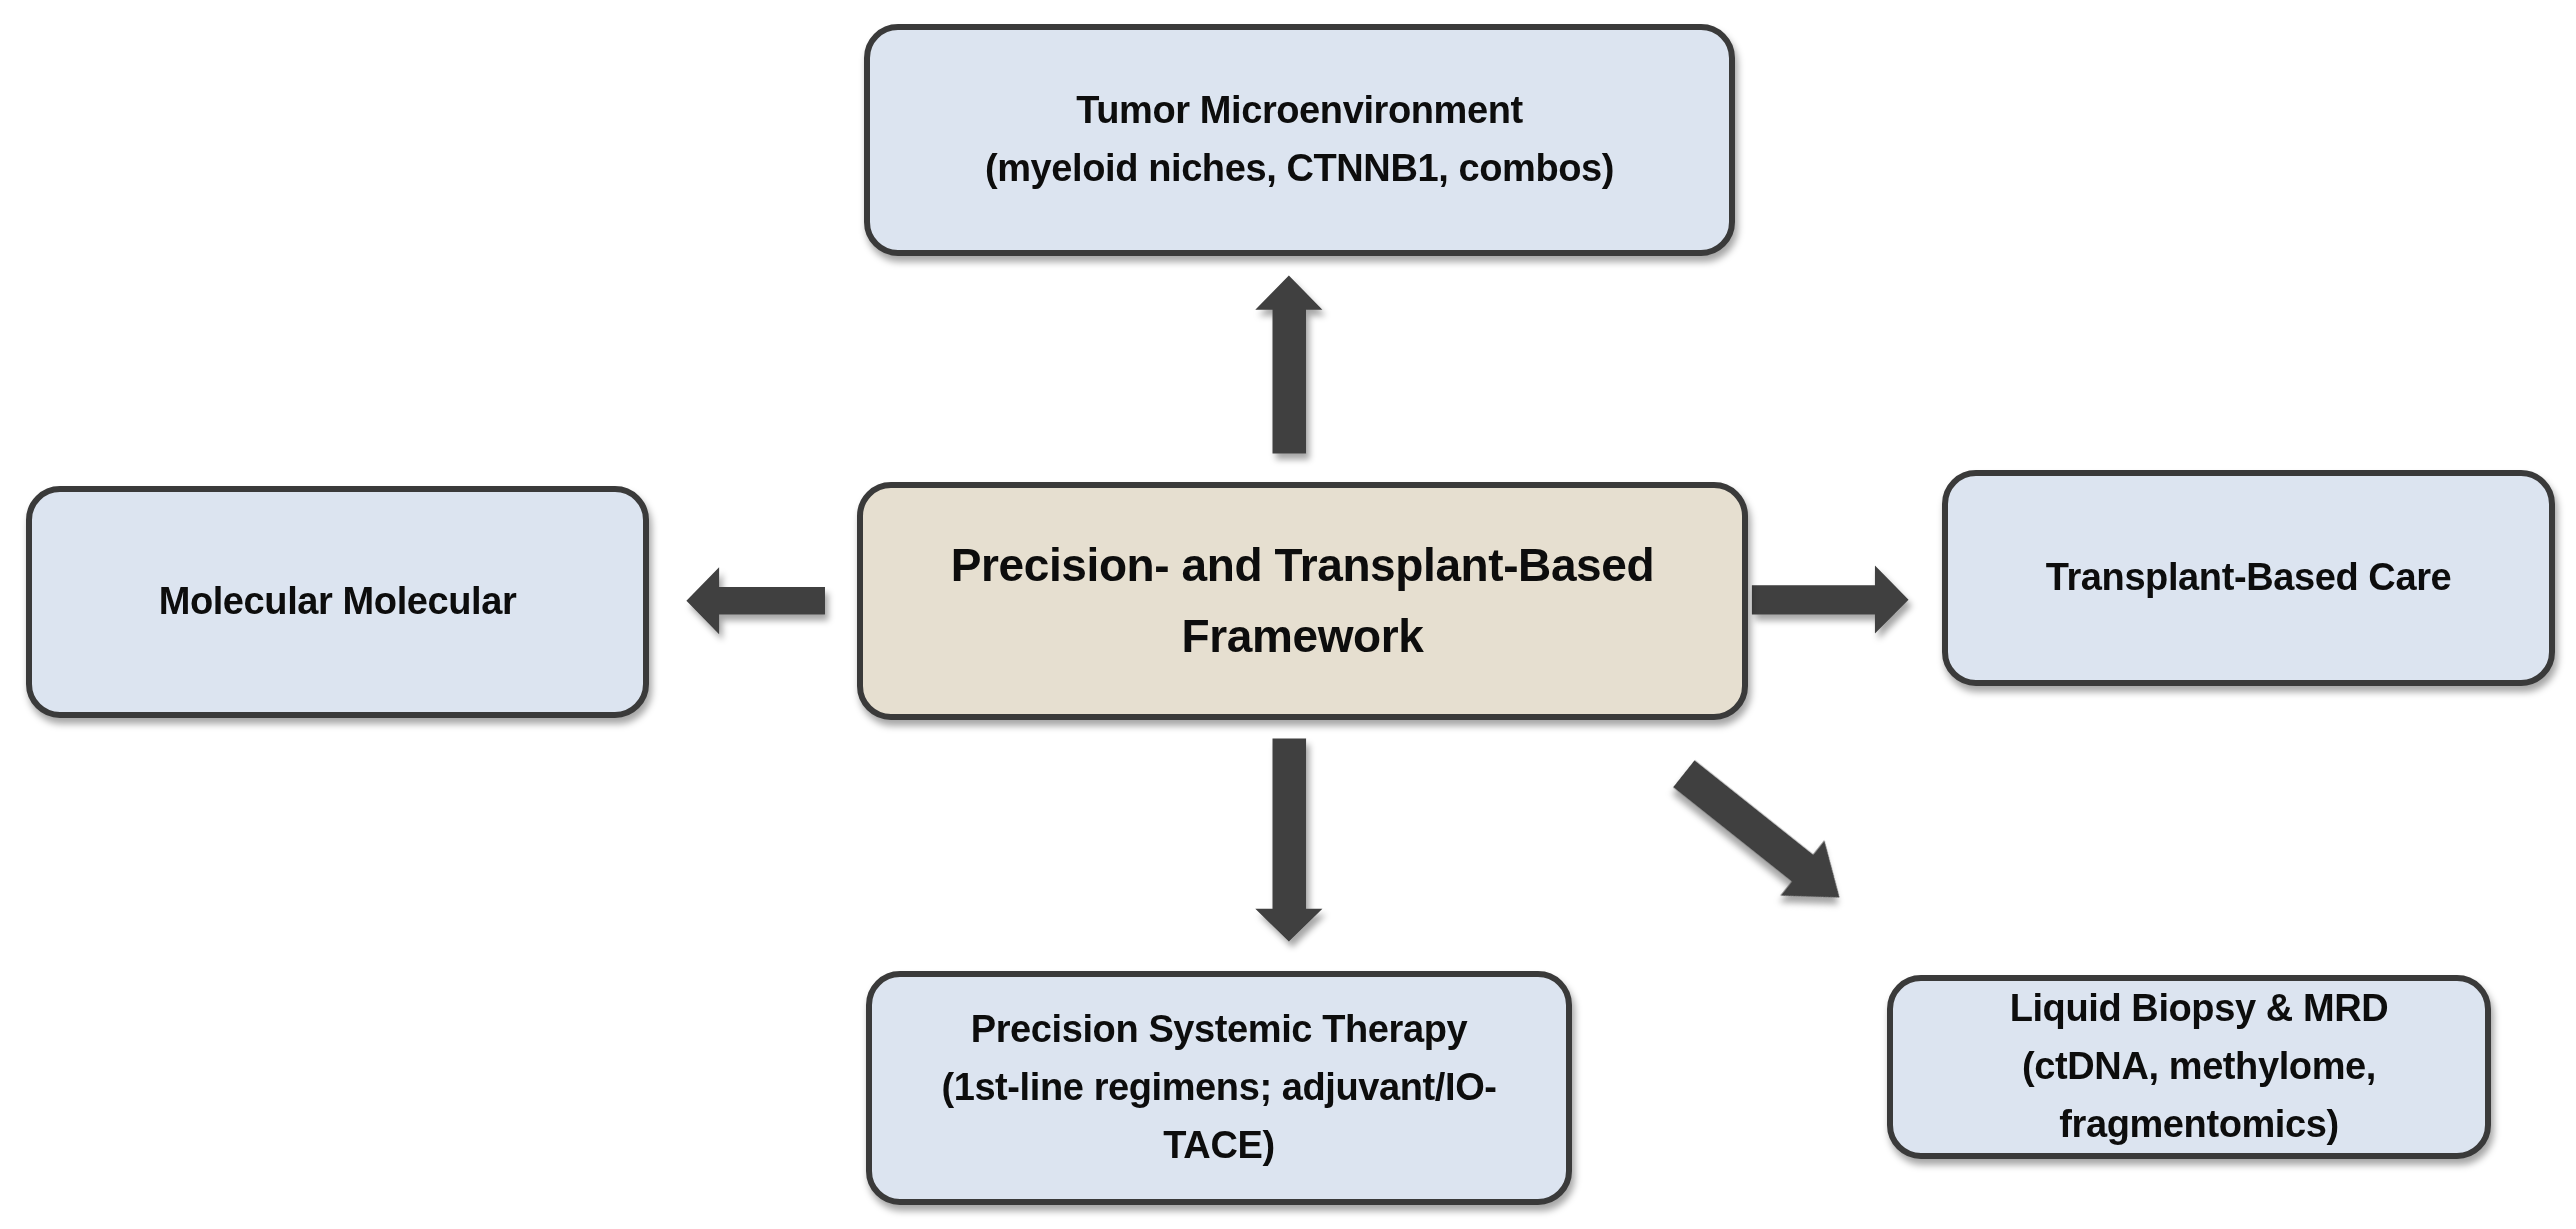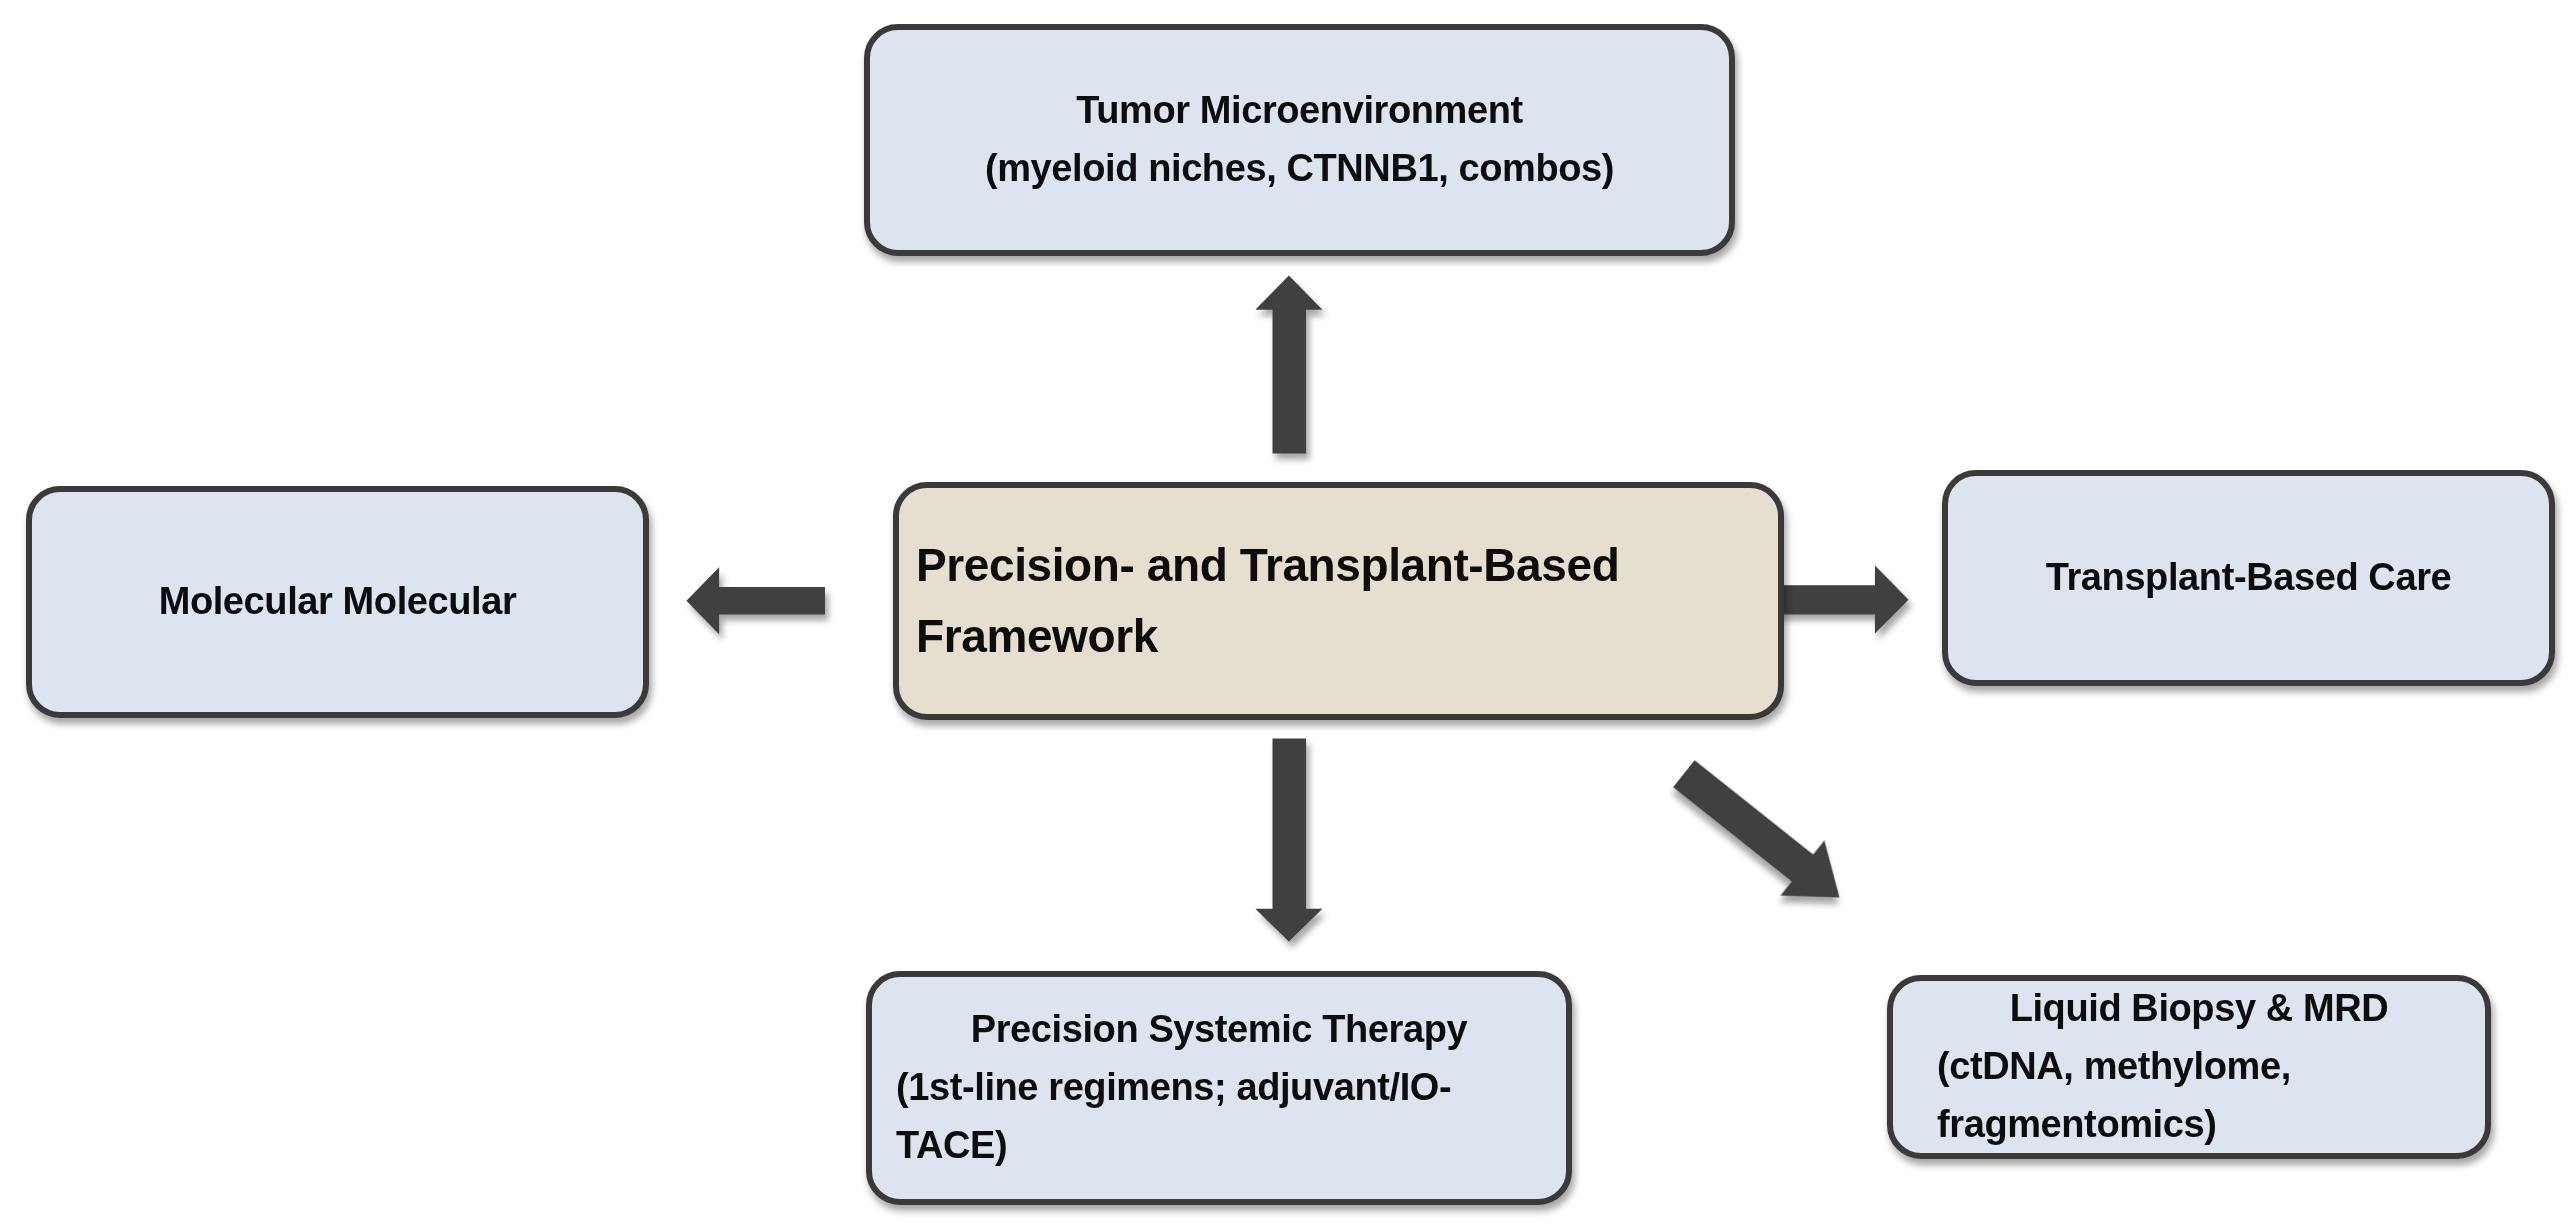--- a/index.html
+++ b/index.html
@@ -28,39 +28,38 @@
     left: 0; top: 0;
     pointer-events: none;
   }
   .arrow { fill: var(--c-arrow); }
   .node {
     position: absolute;
     display: flex;
     flex-direction: column;
     justify-content: center;
     align-items: center;
-    text-align: left;
+    text-align: center;
     background: var(--c-node_fill);
     border: 6px solid var(--c-node_border);
     border-radius: 34px;
     box-shadow: 2.6px 6px 7.7px rgba(0,0,0,0.35);
     color: var(--c-text);
     font-weight: 700;
     letter-spacing: -0.4px;
     padding: 8.6px 24px;
   }
   .node .node-title,
   .node .node-detail {
     font-size: 38px;
     line-height: 1.52;
   }
   .node-center {
     background: var(--c-center_fill);
     padding: 8.6px 17px;
-    margin-left: 36px;
   }
   .node-center .node-label {
     font-size: 46px;
     line-height: 1.55;
   }
   .node-top          { left: 864px; top: 24px;   width: 871px; height: 232px; }
   .node-left         { left: 26px;   top: 486px;  width: 623px;  height: 232px; }
   .node-center       { left: 857px;  top: 482px;  width: 891px; height: 238px; }
   .node-right        { left: 1942px; top: 470px;  width: 613px;  height: 216px; }
   .node-bottom       { left: 866px; top: 971px; width: 706px; height: 234px; }

